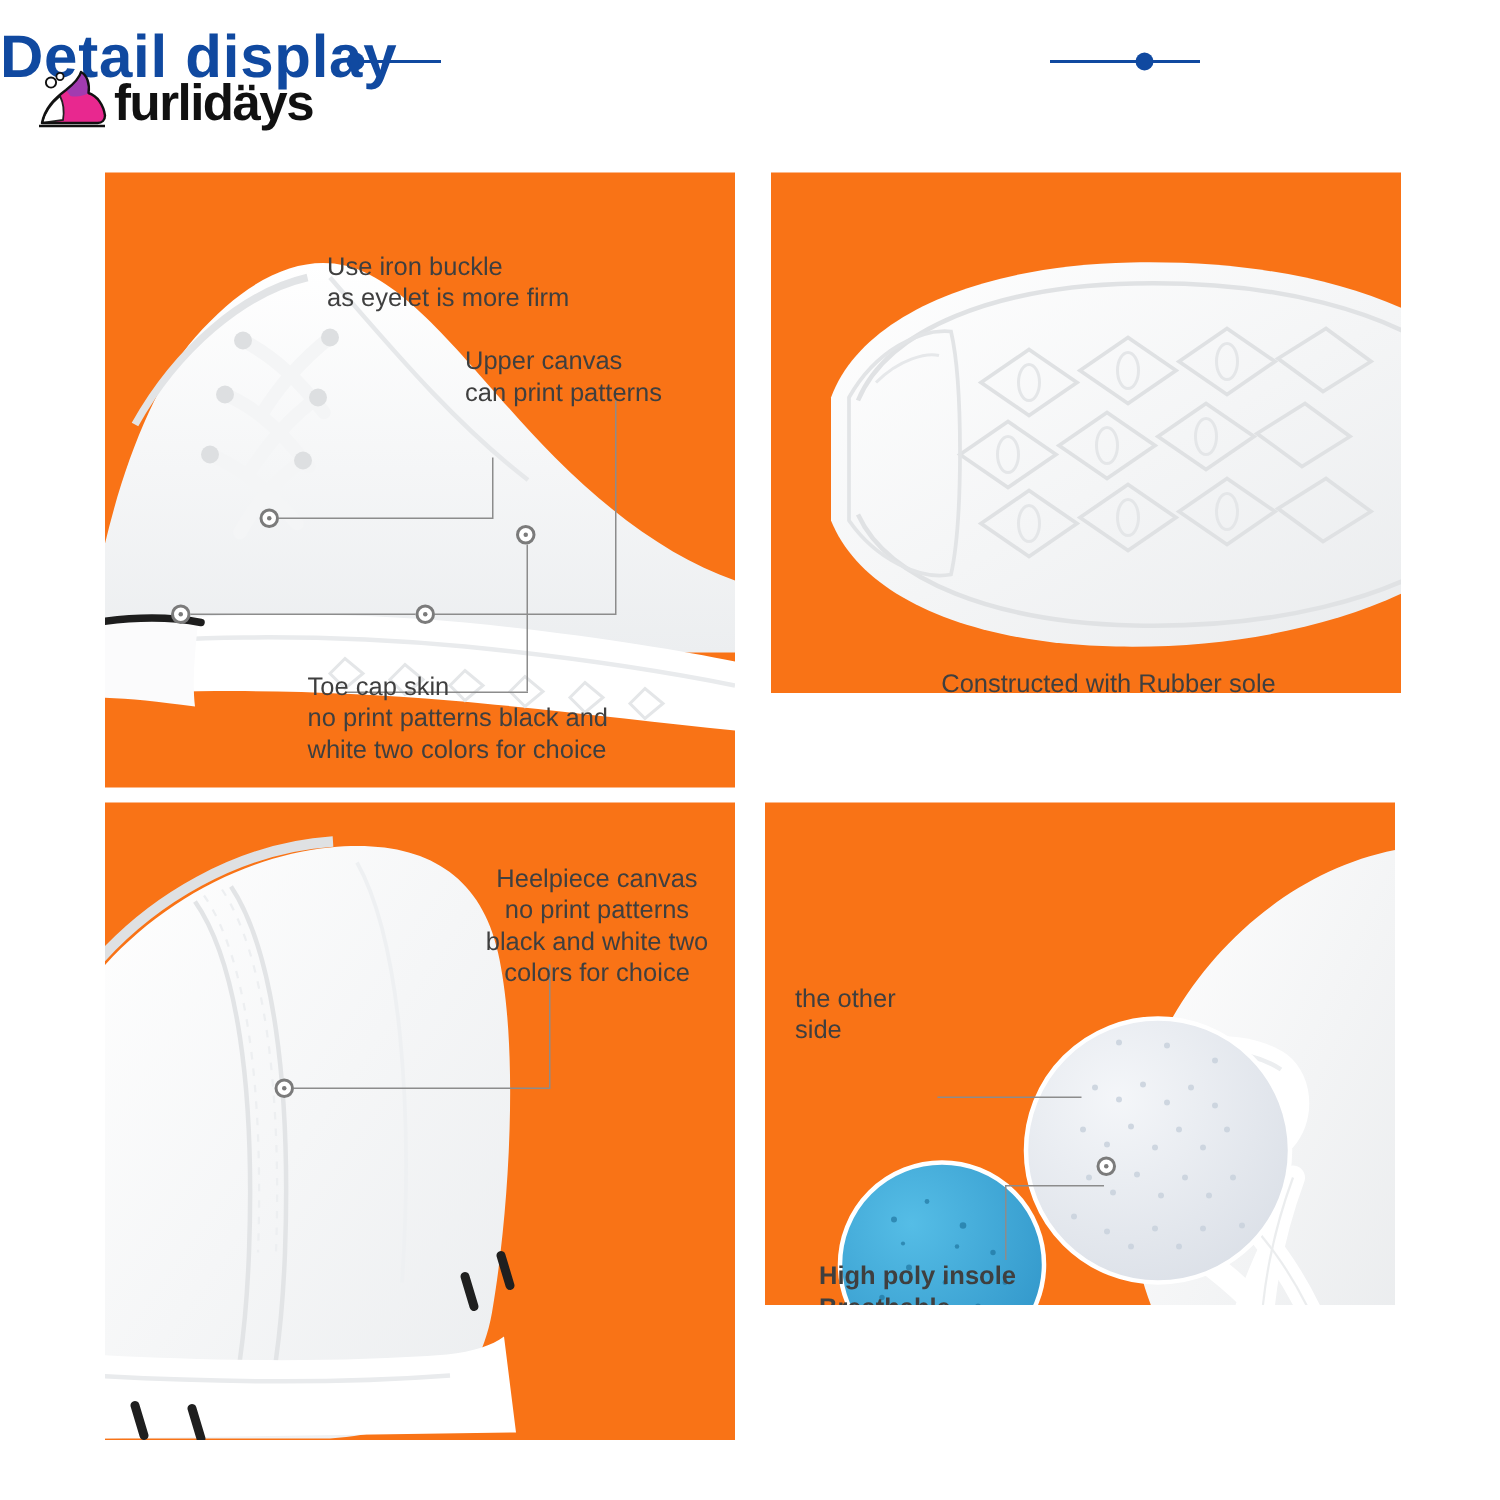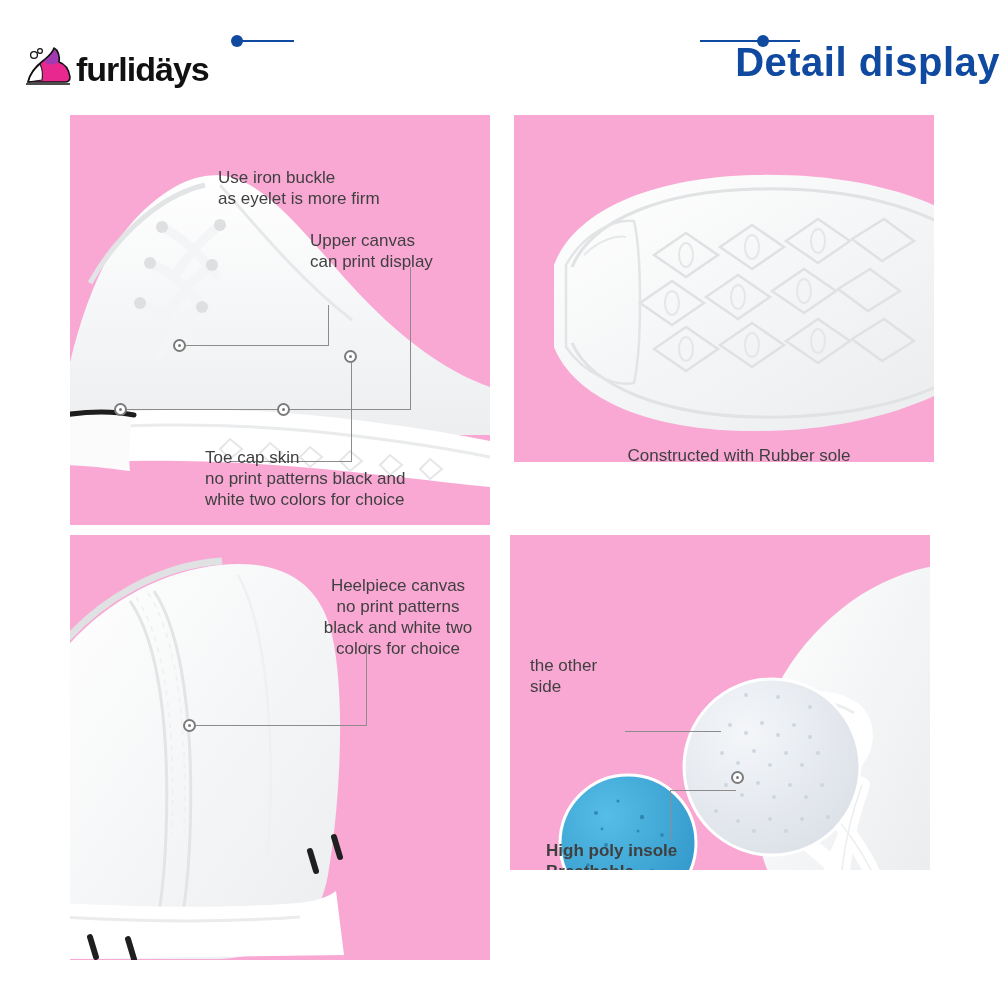--- a/index.html
+++ b/index.html
@@ -19,26 +19,25 @@
   .header {
     position: absolute;
     top: 0; left: 0;
     width: 1000px;
     height: 110px;
   }
   .title {
     position: absolute;
     left: 0; right: 0;
     top: 16px;
-    text-align: right;
+    text-align: left;
     font-size: 40px;
     font-weight: bold;
     color: #1049a0;
     letter-spacing: 0.5px;
-    margin-top: 24px;
   }
   .rule-left, .rule-right {
     position: absolute;
     top: 40px;
     height: 2px;
     background: #1049a0;
   }
   .rule-left { left: 232px; width: 62px; }
   .rule-right { left: 700px; width: 100px; }
   .dot-left, .dot-right {
@@ -69,21 +68,21 @@
   .logo-text {
     font-size: 34px;
     font-weight: bold;
     color: #111111;
     letter-spacing: -1px;
   }
 
   
   .panel {
     position: absolute;
-    background: #f9a8d4;
+    background: #f97316;
     overflow: hidden;
   }
   #panel-1 { left: 70px;  top: 115px; width: 420px; height: 410px; }
   #panel-2 { left: 514px; top: 115px; width: 420px; height: 347px; }
   #panel-3 { left: 70px;  top: 535px; width: 420px; height: 425px; }
   #panel-4 { left: 510px; top: 535px; width: 420px; height: 335px; }
 
   .caption {
     position: absolute;
     color: #3f3f3f;
@@ -199,21 +198,21 @@
   <div class="leader v" style="left:258px; top:190px; height:41px;"></div>
   <div class="caption" style="left:148px; top:52px; width:250px;">Use iron buckle
 as eyelet is more firm</div>
 
   <div class="marker" style="left:44px; top:288px;"></div>
   <div class="marker" style="left:207px; top:288px;"></div>
   <div class="leader h" style="left:57px; top:294px; width:150px;"></div>
   <div class="leader h" style="left:220px; top:294px; width:120px;"></div>
   <div class="leader v" style="left:340px; top:152px; height:143px;"></div>
   <div class="caption" style="left:240px; top:115px; width:200px;">Upper canvas
-can print display</div>
+can print patterns</div>
 
   <div class="marker" style="left:274px; top:235px;"></div>
   <div class="leader v" style="left:281px; top:248px; height:98px;"></div>
   <div class="leader h" style="left:160px; top:346px; width:122px;"></div>
   <div class="caption" style="left:135px; top:332px; width:260px;">Toe cap skin
 no print patterns black and
 white two colors for choice</div>
 </div>
 
 <div class="panel" id="panel-2">

